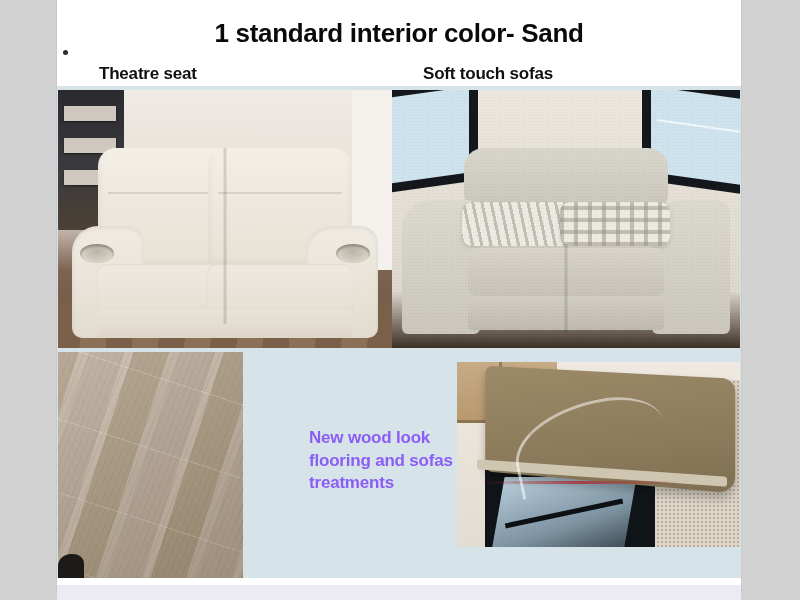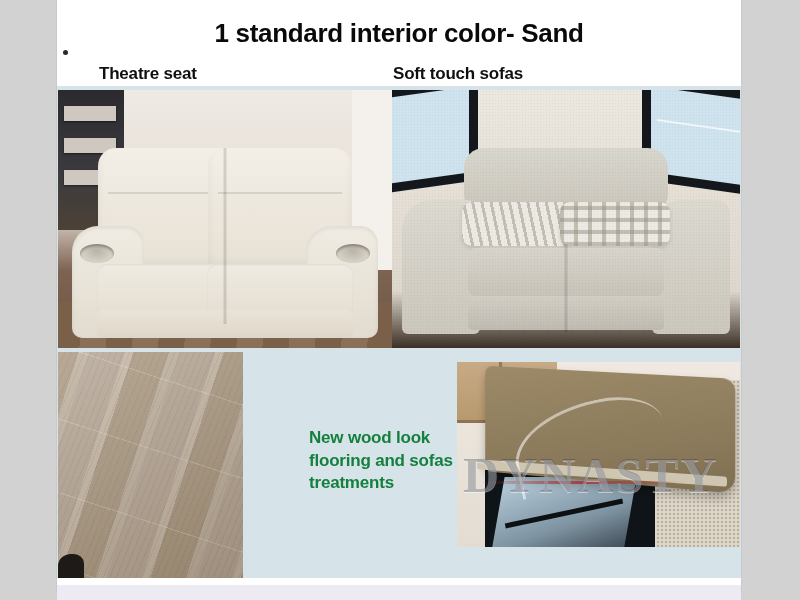--- a/index.html
+++ b/index.html
@@ -31,21 +31,21 @@
   .bullet-dot{
     position:absolute;left:6px;top:50px;width:5px;height:5px;
     border-radius:50%;background:#2b2b2b;
   }
 
   .label{
     position:absolute;font-size:17px;font-weight:bold;color:#101010;
     letter-spacing:-0.2px;
   }
   .label.theatre{left:42px;top:64px;}
-  .label.sofas{left:336px;top:64px;}
+  .label.sofas{left:366px;top:64px;}
 
   
   .blue-panel{
     position:absolute;left:0px;top:86px;width:684px;height:492px;
     background:#d6e4ea;
   }
 
   .photo{position:absolute;overflow:hidden;background:#cfcfcf;}
 
   
@@ -175,21 +175,21 @@
   }
   .watermark-swash{
     position:absolute;left:56px;top:40px;width:150px;height:80px;
     border-left:3px solid rgba(255,255,255,.55);
     border-top:3px solid rgba(255,255,255,.5);
     border-radius:60% 40% 0 0;transform:rotate(-12deg);pointer-events:none;
   }
 
   .caption{
     position:absolute;left:252px;top:427px;width:200px;
-    font-size:17px;font-weight:bold;line-height:1.33;color:#15803d;
+    font-size:17px;font-weight:bold;line-height:1.33;color:#8b5cf6;
     letter-spacing:-0.2px;
   }
 </style>
 </head>
 <body>
 
 <div class="viewer">
 
   <div class="slide">
 
@@ -265,21 +265,20 @@
       </div>
       <div class="wt-textured"></div>
       <div class="wt-window">
         <div class="wt-glass"></div>
         <div class="wt-sash"></div>
       </div>
       <div class="wt-valance"></div>
       <div class="wt-valance-lip"></div>
       <div class="wt-red"></div>
       <div class="watermark-swash"></div>
-      <div class="watermark">DYNASTY</div>
     </div>
 
     <div class="caption">
       <div>New wood look</div>
       <div>flooring and sofas</div>
       <div>treatments</div>
     </div>
 
   </div>
 

